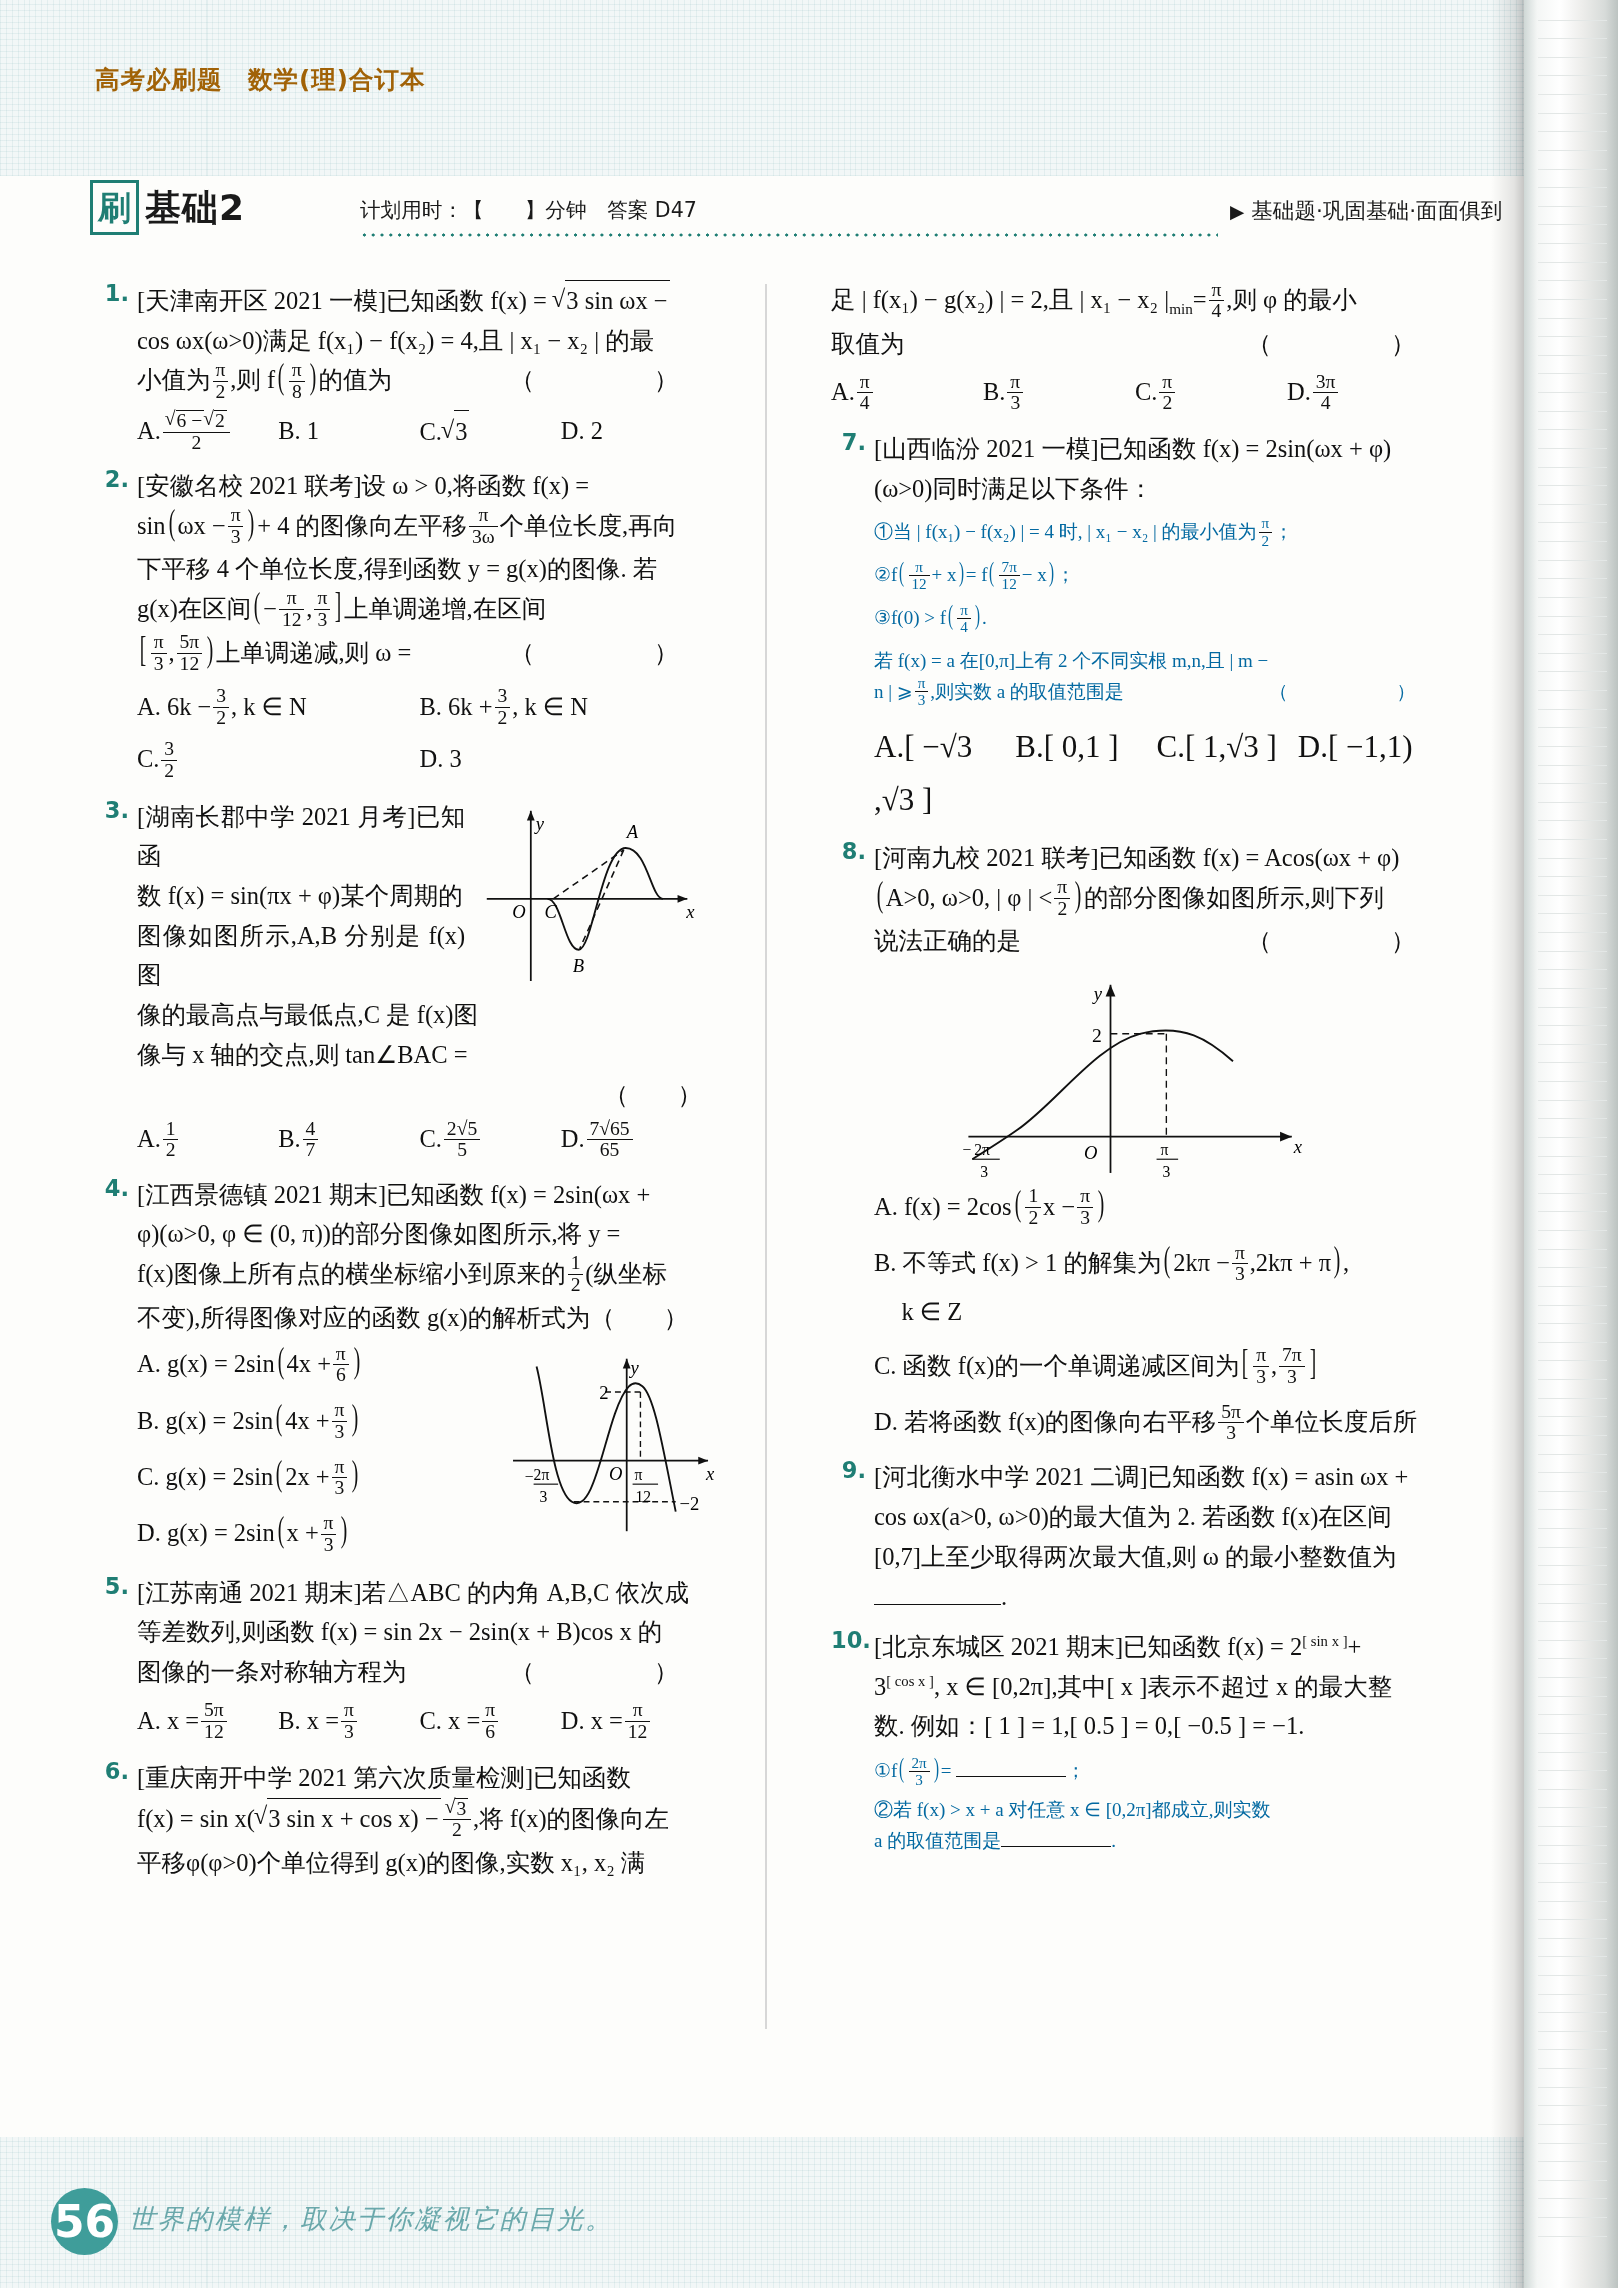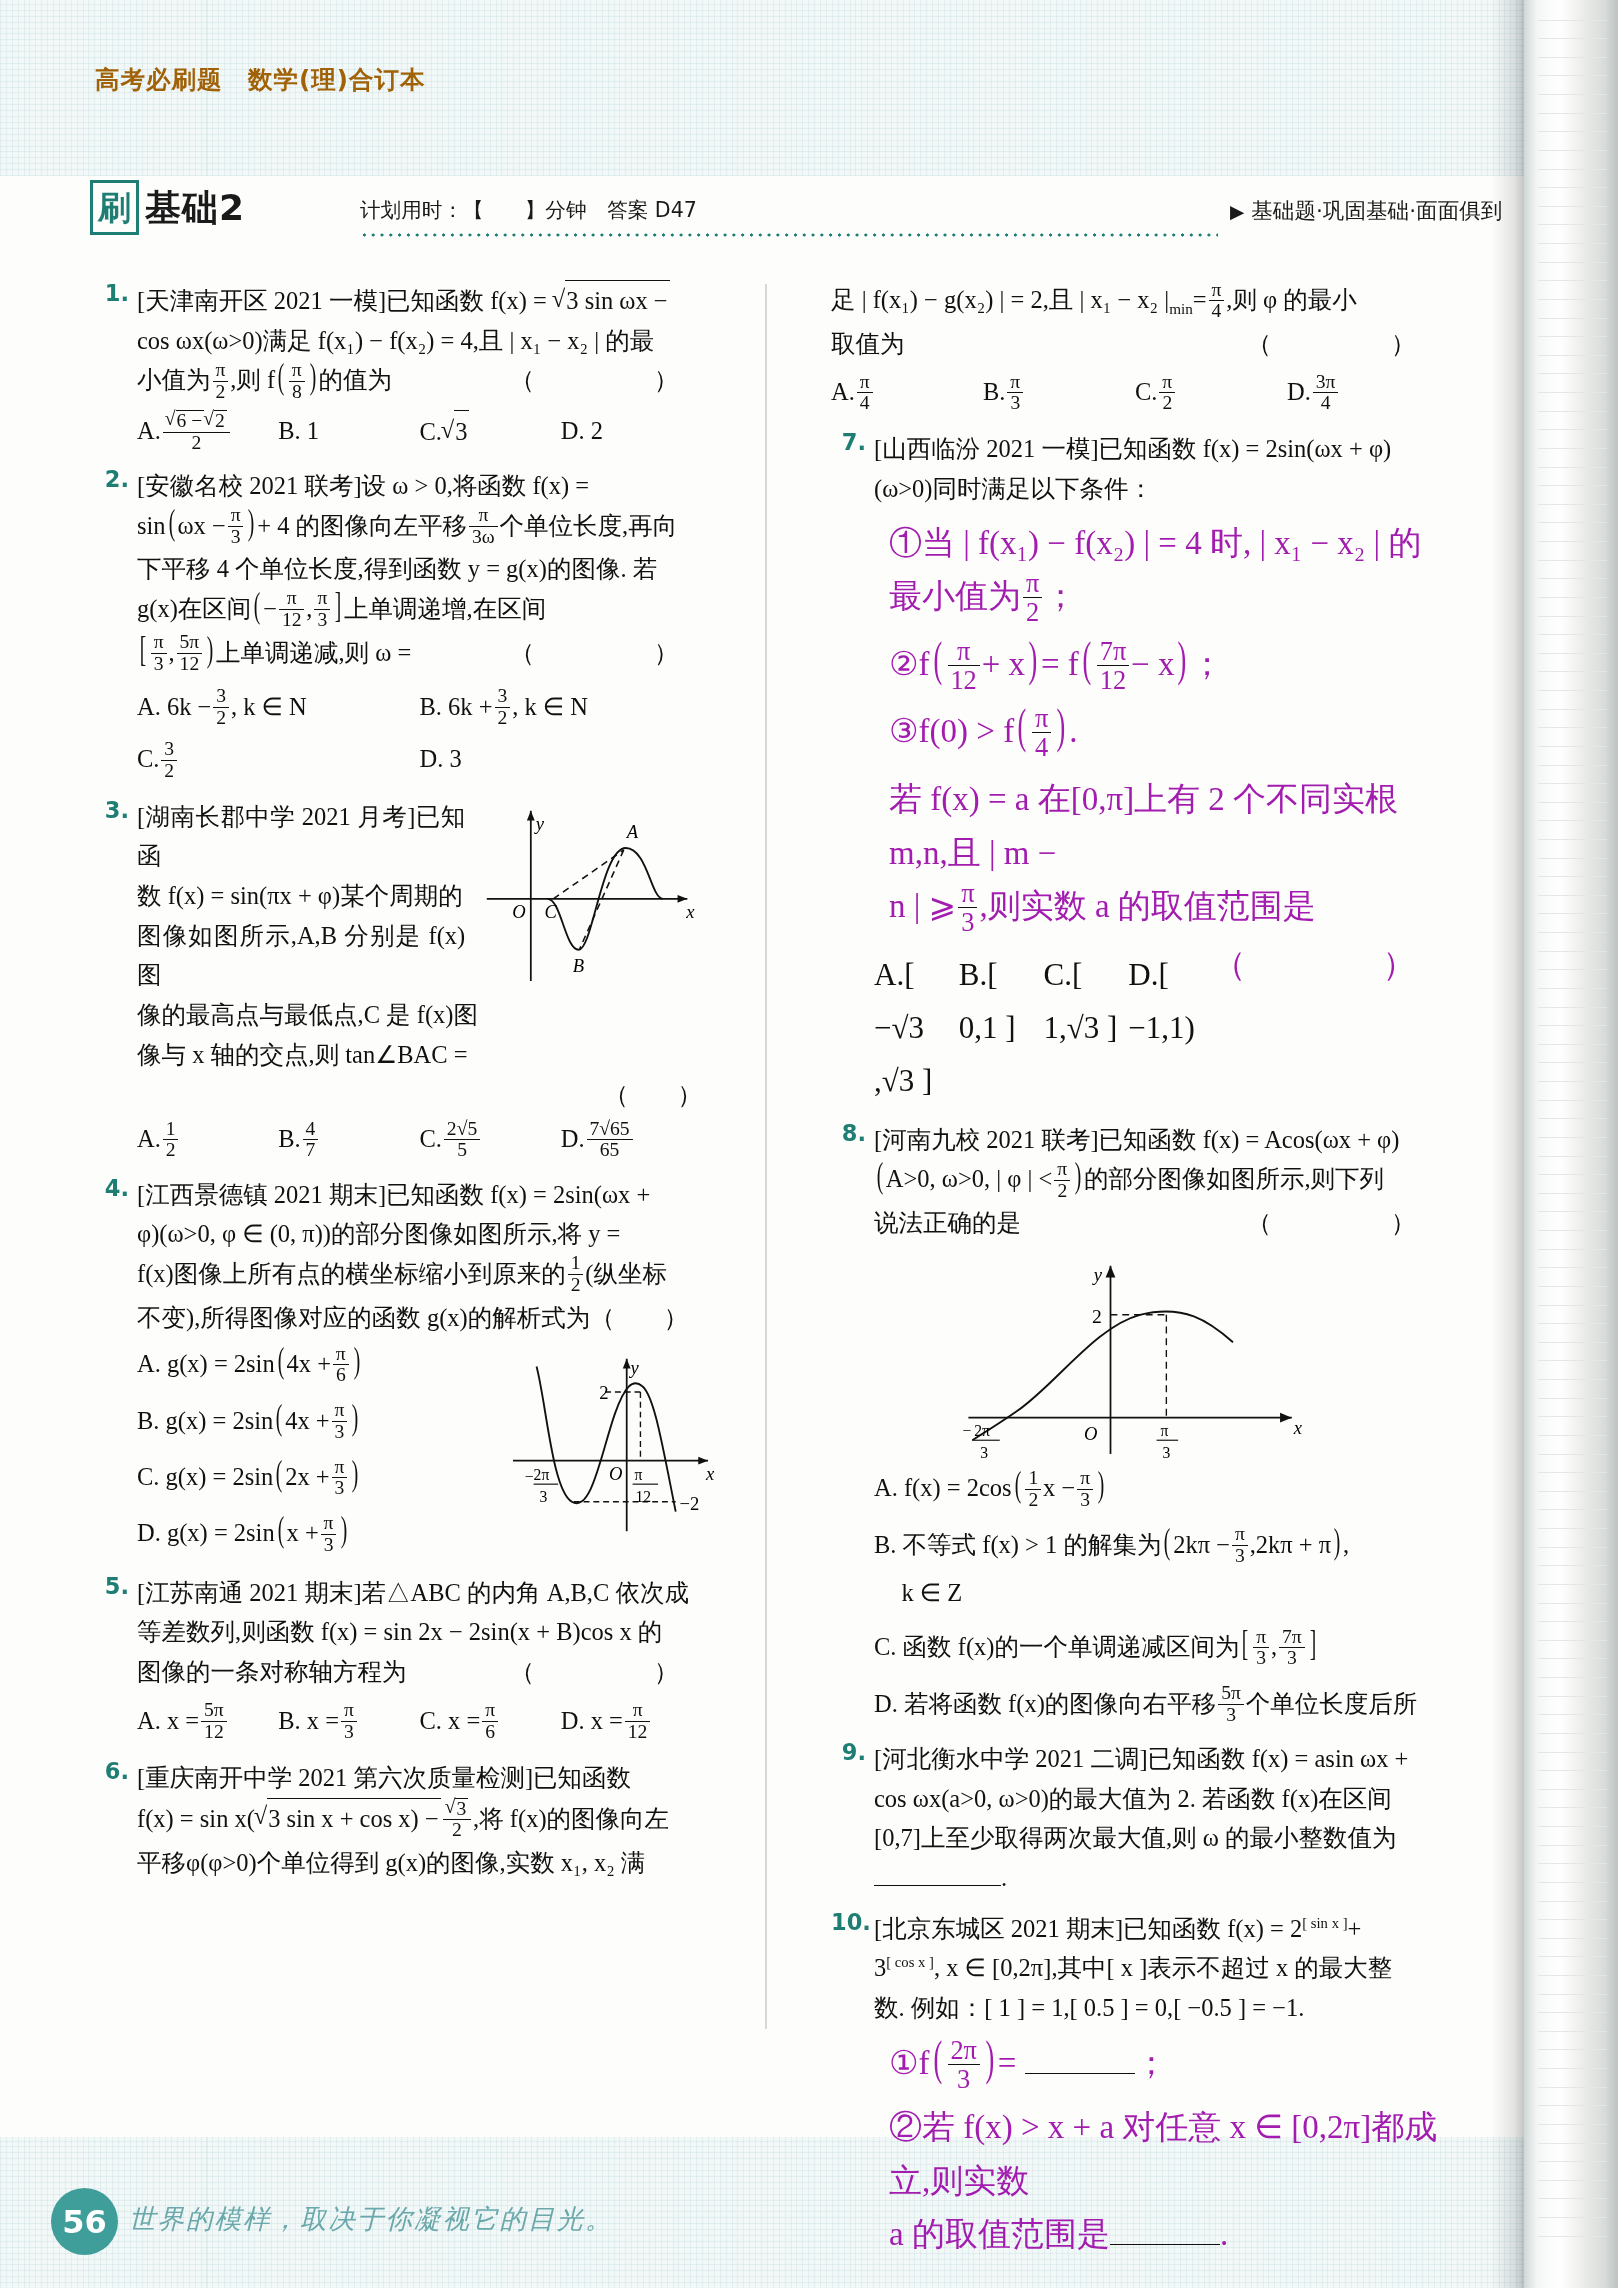--- a/index.html
+++ b/index.html
@@ -95,21 +95,21 @@
     position:absolute; left:0; top:0; width:35px;
     color:#1f7e74; font-family:"DejaVu Sans", sans-serif;
     font-weight:700; font-size:22.5px; text-align:right;
   }
   .qbody { margin-left:43px; font-size:24.5px; line-height:1.62; color:#111; text-align:justify; }
   .opts { margin-left:43px; font-size:24.5px; line-height:1.72; color:#111; }
   .opt-row { display:flex; }
   .opt-row > span { display:inline-block; }
   .o4 > span { width:25%; }
   .o2 > span { width:50%; }
-  .indent { margin-left:58px; font-size:33px; line-height:1.62; color:#a21caf; }
+  .indent { margin-left:43px; font-size:19px; line-height:1.62; color:#0369a1; }
 
   
   .frac { display:inline-flex; flex-direction:column; vertical-align:middle;
           text-align:center; font-size:.80em; line-height:1.06; margin:0 2px;
           position:relative; top:-.08em; }
   .frac .num { border-bottom:1.4px solid #111; padding:0 2.9px; }
   .frac .den { padding:0 2.9px; }
   .sq { display:inline-block; position:relative; padding-left:.50em; }
   .sq::before { content:"\221A"; position:absolute; left:-.05em; top:-.05em; }
   .sq > span { border-top:1.3px solid #111; padding:0 2px 0 1px; display:inline-block; }
@@ -123,21 +123,21 @@
 
   
   .fig { }
   .fig-inline { float:right; margin:-3.9px 0 2px 11.8px; }
   .fig-center { display:block; margin:5.9px auto 7.8px auto; }
 
   
   #page-badge {
     position:absolute; left:51px; top:2188px; width:67px; height:67px;
     border-radius:50%; background:#3f9d9a; color:#fff;
-    font-family:"DejaVu Sans", sans-serif; font-weight:700; font-size:32px;
+    font-family:"DejaVu Sans", sans-serif; font-weight:700; font-size:44px;
     display:flex; align-items:center; justify-content:center;
   }
   #footer-quote {
     position:absolute; left:129px; top:2201px;
     font-family:"DejaVu Sans", sans-serif; font-size:26.5px; color:#6aa8ab;
     font-style:italic; letter-spacing:2px;
   }
 </style>
 </head>
 <body>

